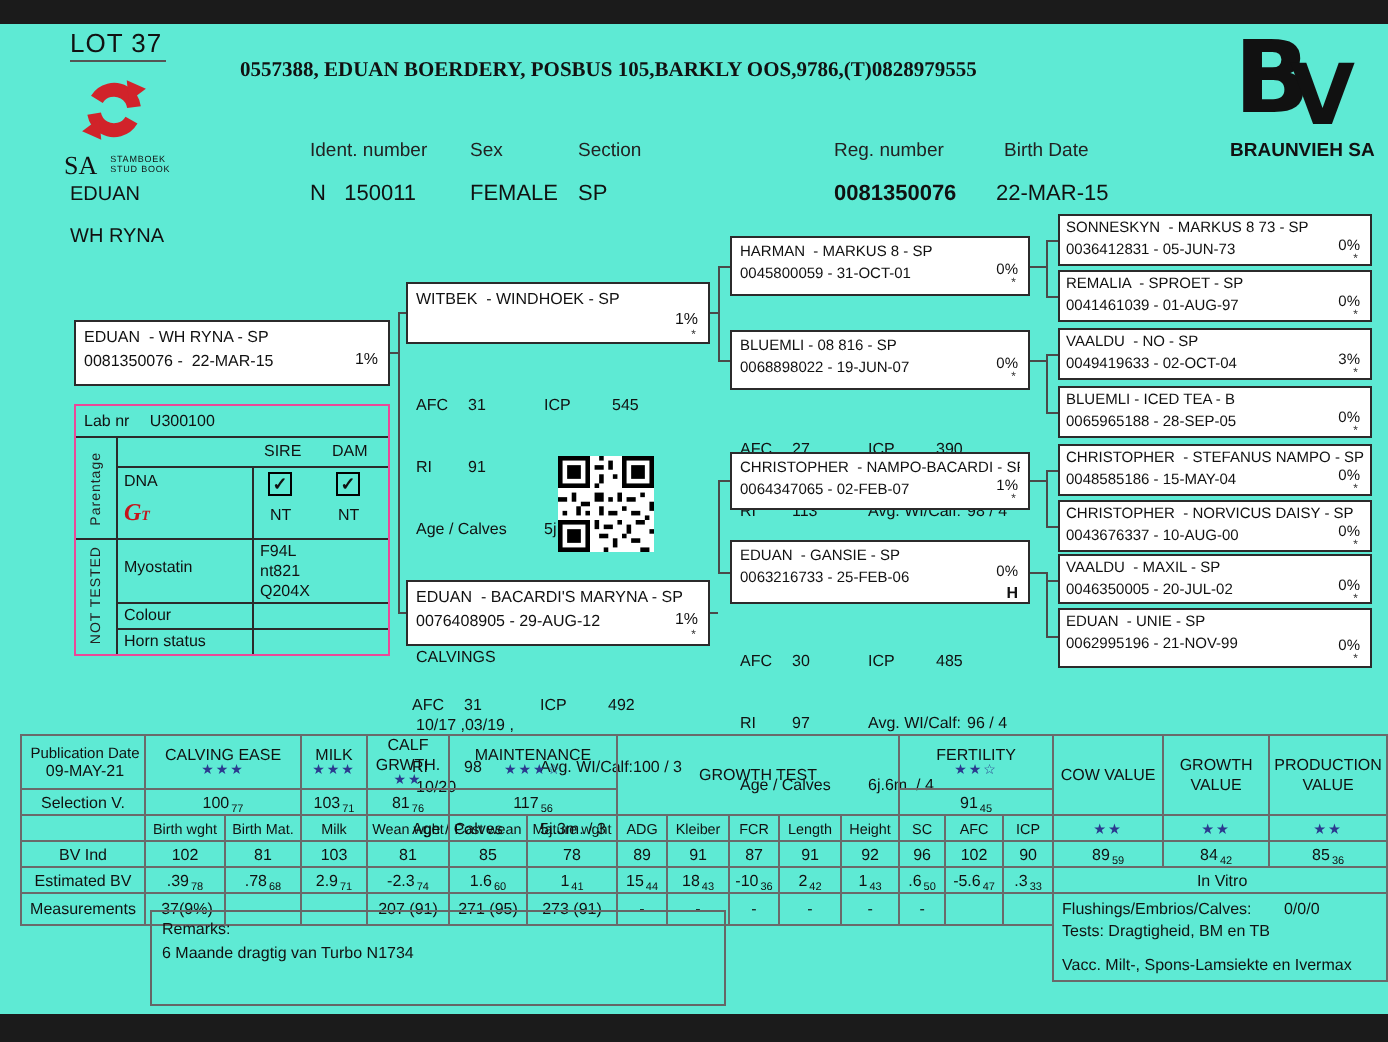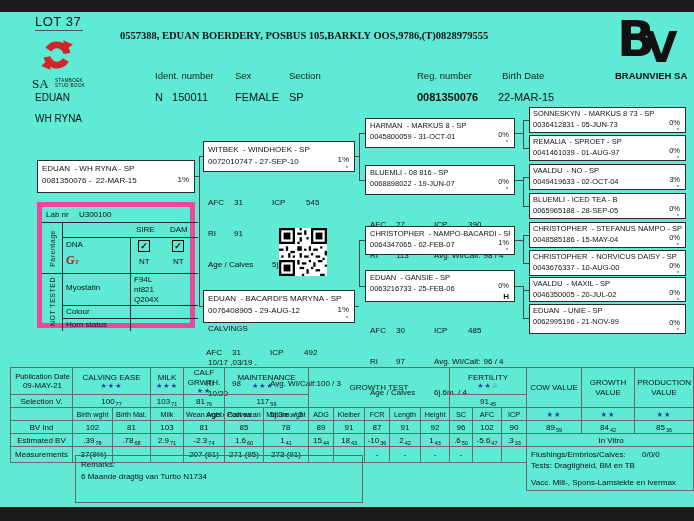--- a/index.html
+++ b/index.html
@@ -19,21 +19,21 @@
   .gnote{position:absolute;right:6px;top:18px;font-size:6px;color:#333}
   .pflag{position:absolute;right:5px;top:20px;font-size:8px;font-weight:bold}
   .hline{position:absolute;height:1px;background:#4a4a4a}
   .vline{position:absolute;width:1px;background:#4a4a4a}
   
   .stat{position:absolute;font-size:8px;line-height:1.3;white-space:pre}
   .sr{display:flex}
   .c1{width:26px}.c2{width:38px}.c3{width:34px}.cw{width:64px}
   
   #lab{position:absolute;left:37px;top:202px;width:158px;height:126px;
-       border:5px solid #ec4899;box-sizing:border-box;font-size:8px}
+       border:1px solid #ec4899;box-sizing:border-box;font-size:8px}
   #lab .in{position:absolute}
   .vtext{writing-mode:vertical-rl;transform:rotate(180deg);font-size:7px;letter-spacing:.5px;color:#222}
   .cb{display:inline-block;width:10px;height:10px;border:1.5px solid #000;
       font-size:9px;line-height:10px;text-align:center;font-weight:bold}
   .gticon{font-family:"Liberation Serif",serif;font-style:italic;font-weight:bold;
           color:#c4161c;font-size:12px;line-height:1}
   
   table.ebv{position:absolute;left:10px;top:367px;width:679px;border-collapse:collapse;
             table-layout:fixed;font-size:8px}
   table.ebv td{border:1px solid #6a6a6a;text-align:center;padding:0 1px;overflow:hidden;
@@ -132,21 +132,20 @@
     <span class="in" style="left:24px;top:76px">Myostatin</span>
     <span class="in" style="left:92px;top:68px">F94L</span>
     <span class="in" style="left:92px;top:78px">nt821</span>
     <span class="in" style="left:92px;top:88px">Q204X</span>
     <span class="in" style="left:24px;top:100px">Colour</span>
     <span class="in" style="left:24px;top:113px">Horn status</span>
   </div>
 
   <div class="pbox" style="left:203px;top:141px;width:152px;height:31px">
     <div class="pname">WITBEK  - WINDHOEK - SP</div>
-    <div class="pname">0072010747 - 27-SEP-10</div>
     <span class="ppct" style="top:12px">1%</span>
     <span class="pnote">*</span>
   </div>
   <div class="stat" style="left:208px;top:177px;width:150px">
     <div class="sr"><span class="c1">AFC</span><span class="c2">31</span><span class="c3">ICP</span><span>545</span></div>
     <div class="sr"><span class="c1">RI</span><span>91</span></div>
     <div class="sr"><span class="cw">Age / Calves</span><span>5j.7m. / 3</span></div>
     <div class="sr"><span class="cw">Avg. WI/Calf:</span><span>99 / 3</span></div>
     <div class="sr" style="margin-top:2px"><span>CALVINGS</span></div>
     <div class="sr" style="margin-top:2px"><span>10/17 ,03/19 ,</span></div>

